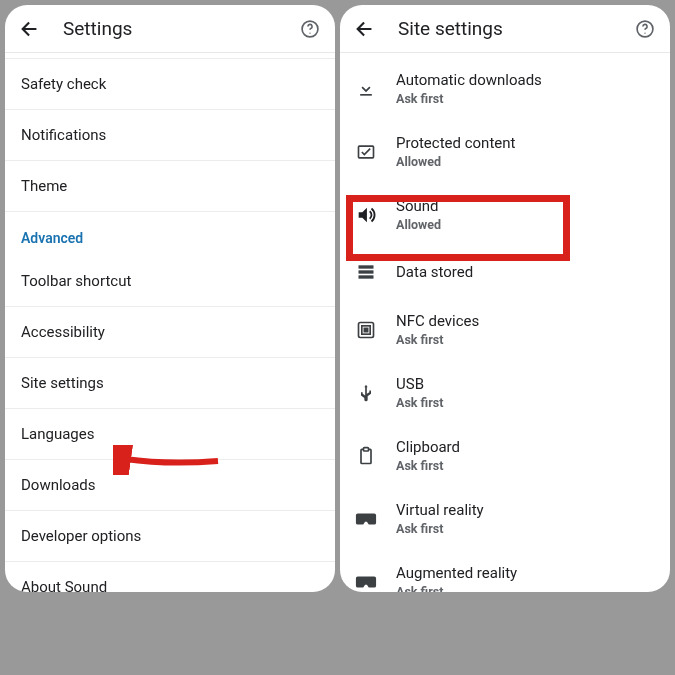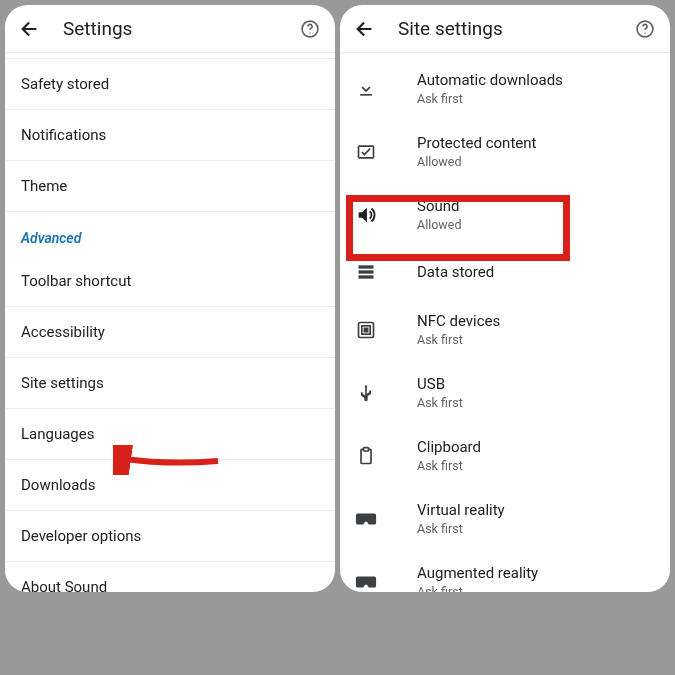--- a/index.html
+++ b/index.html
@@ -37,33 +37,33 @@
     .row {
       padding: 16px 16px;
       border-bottom: 1px solid #ececec;
       display:flex;
       align-items:center;
       position:relative;
     }
     .row .label { font-size: 15px; color:#202124; }
     .row .sub { font-size: 12.5px; color:#606368; margin-top:3px; }
     .row.advanced .label { color:#1a73b0; font-weight:600; font-size:14px; }
-    .row.advanced { border-bottom: none; padding-top:18px; padding-bottom:10px;font-style:italic; }
+    .row.advanced { border-bottom: none; padding-top:18px; padding-bottom:10px; }
     .row.two-line { flex-direction:column; align-items:flex-start; padding:12px 16px; }
     .p2 .list { padding-top: 4px; }
     .srow {
       display:flex;
       align-items:center;
       padding: 14px 16px 14px 14px;
-      gap: 39px;
+      gap: 18px;
     }
     .srow .ico { width: 24px; height:24px; display:flex; align-items:center; justify-content:center; color:#3c4043; flex-shrink:0; }
     .srow .txt { display:flex; flex-direction:column; }
     .srow .label { font-size: 15px; color:#202124; }
-    .srow .sub { font-size: 12.5px; color:#606368; margin-top:2px; }
+    .srow .sub { font-size: 12.5px; color:#606368; margin-top:2px;font-weight:bold; }
     .highlight-box {
       position:absolute;
       border: 7px solid #d9211c;
       left: 6px;
       width: 224px;
       height: 66px;
       top: 190px;
       pointer-events:none;
     }
     .arrow {
@@ -94,21 +94,21 @@
       <svg width="20" height="20" viewBox="0 0 24 24" fill="none" stroke="#5f6368" stroke-width="2">
           <circle cx="12" cy="12" r="9.5"></circle>
           <path d="M9.5 9a2.5 2.5 0 1 1 3.5 2.3c-.8.4-1 1-1 1.7"></path>
           <circle cx="12" cy="17" r="0.8" fill="#5f6368" stroke="none"></circle>
         </svg>
     </div>
   </div>
   <div class="list">
     <div class="first-row-spacer"></div>
     <div class="row">
-        <span class="label">Safety stored</span>
+        <span class="label">Safety check</span>
       </div>
     <div class="row">
         <span class="label">Notifications</span>
       </div>
     <div class="row">
         <span class="label">Theme</span>
       </div>
     <div class="row advanced">
         <span class="label">Advanced</span>
       </div>

